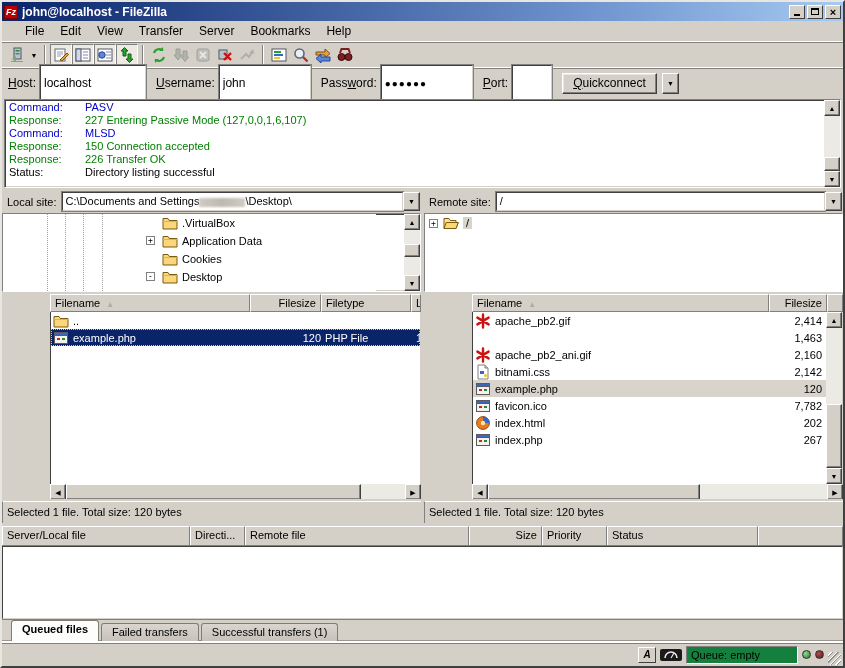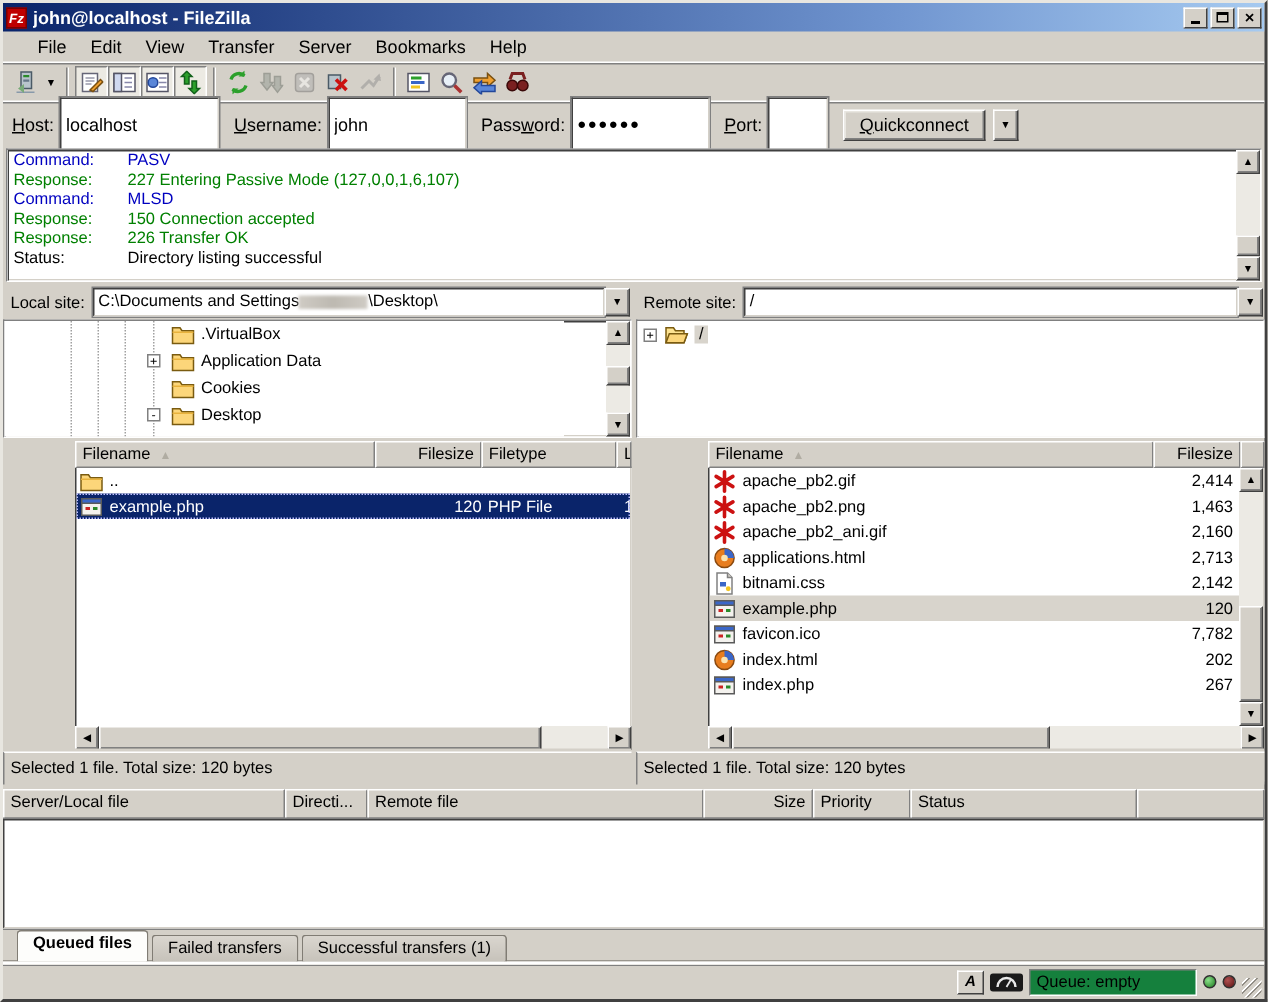--- a/index.html
+++ b/index.html
@@ -68,21 +68,21 @@
   .site-label { padding:2px 5px; white-space:nowrap; }
   .combo { flex:1; height:19px; display:flex; margin-right:1px; }
   .combo-text { flex:1; background:#fff; border:1px solid; border-color:#404040 #d4d0c8 #d4d0c8 #404040; box-shadow:0 0 0 1px #808080; padding:2px 3px; white-space:nowrap; overflow:hidden; }
   .combo-btn { width:17px; background:#d4d0c8; border:1px solid; border-color:#fff #404040 #404040 #fff; box-shadow:inset -1px -1px 0 #808080; display:flex; align-items:center; justify-content:center; font-size:7px; flex:none; }
   .redacted { display:inline-block; width:46px; height:9px; background:linear-gradient(90deg,#cfcbc4,#bdb9b1,#cfcbc4); filter:blur(1px); vertical-align:middle; }
 
   .tree { height:79px; margin-top:1px; display:flex; flex:none; }
   .tree-body { flex:1; position:relative; overflow:hidden; background:#fff; }
   .guide { position:absolute; top:0; bottom:0; border-left:1px dotted #a0a0a0; }
   .tree-row { position:relative; height:18px; display:flex; align-items:center; white-space:nowrap; }
-  .indented .tree-row { padding-left:111px; }
+  .indented .tree-row { padding-left:111px;margin-left:48px; }
   .expander { position:absolute; left:95px; top:4px; width:9px; height:9px; background:#fff; border:1px solid #808080; font-size:8px; line-height:7px; text-align:center; font-family:"DejaVu Sans Mono",monospace; }
   .tree-row .fi { margin-right:4px; flex:none; }
   .sel-inactive { background:#d8d4cc; padding:0 3px; }
 
   
   .listwrap { margin-top:2px; flex:1; display:flex; flex-direction:column; min-height:0;padding-left:48px; }
   .list-hdr { display:flex; height:18px; flex:none; }
   .hd-arrow { color:#b0aca2; font-size:8px; margin-left:6px; }
   .list-body { flex:1; background:#fff; border-left:1px solid #404040; border-right:1px solid #d4d0c8; overflow:hidden; display:flex; }
   .rows { flex:1; min-width:0; }
@@ -512,45 +512,30 @@
             <div class="frow">
                 <div class="cell rc-name c-name">
                   <svg class="fi" width="16" height="16">
                     <use href="#i-apache"></use>
                   </svg>
                   <span>apache_pb2.gif</span>
                 </div>
                 <div class="cell rc-size num">2,414</div>
               </div>
             <div class="frow">
+                <div class="cell rc-size num">1,463</div>
+              </div>
+            <div class="frow">
                 <div class="cell rc-name c-name">
                   <svg class="fi" width="16" height="16">
                     <use href="#i-apache"></use>
                   </svg>
-                  <span>apache_pb2.png</span>
-                </div>
-                <div class="cell rc-size num">1,463</div>
-              </div>
-            <div class="frow">
-                <div class="cell rc-name c-name">
-                  <svg class="fi" width="16" height="16">
-                    <use href="#i-apache"></use>
-                  </svg>
                   <span>apache_pb2_ani.gif</span>
                 </div>
                 <div class="cell rc-size num">2,160</div>
-              </div>
-            <div class="frow">
-                <div class="cell rc-name c-name">
-                  <svg class="fi" width="16" height="16">
-                    <use href="#i-html"></use>
-                  </svg>
-                  <span>applications.html</span>
-                </div>
-                <div class="cell rc-size num">2,713</div>
               </div>
             <div class="frow">
                 <div class="cell rc-name c-name">
                   <svg class="fi" width="16" height="16">
                     <use href="#i-css"></use>
                   </svg>
                   <span>bitnami.css</span>
                 </div>
                 <div class="cell rc-size num">2,142</div>
               </div>

